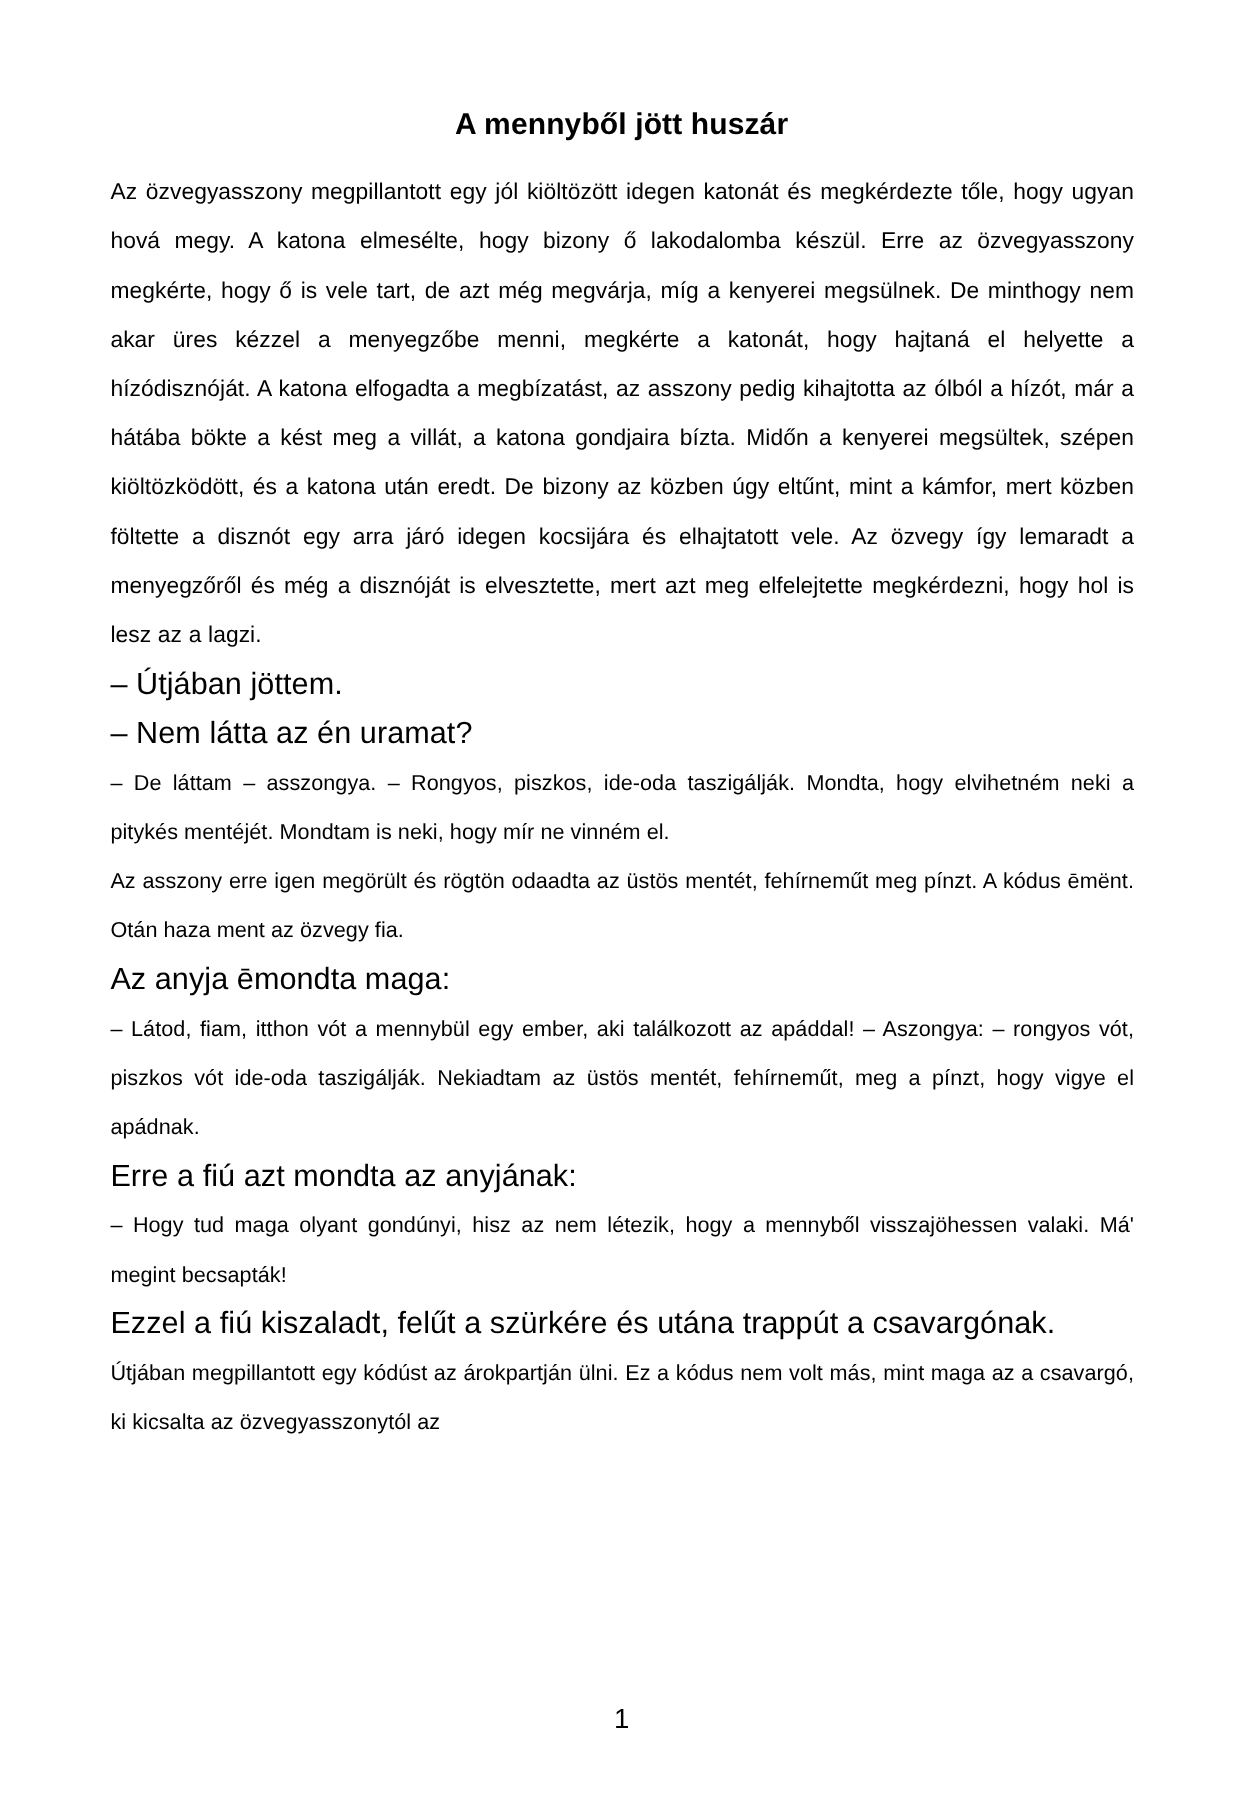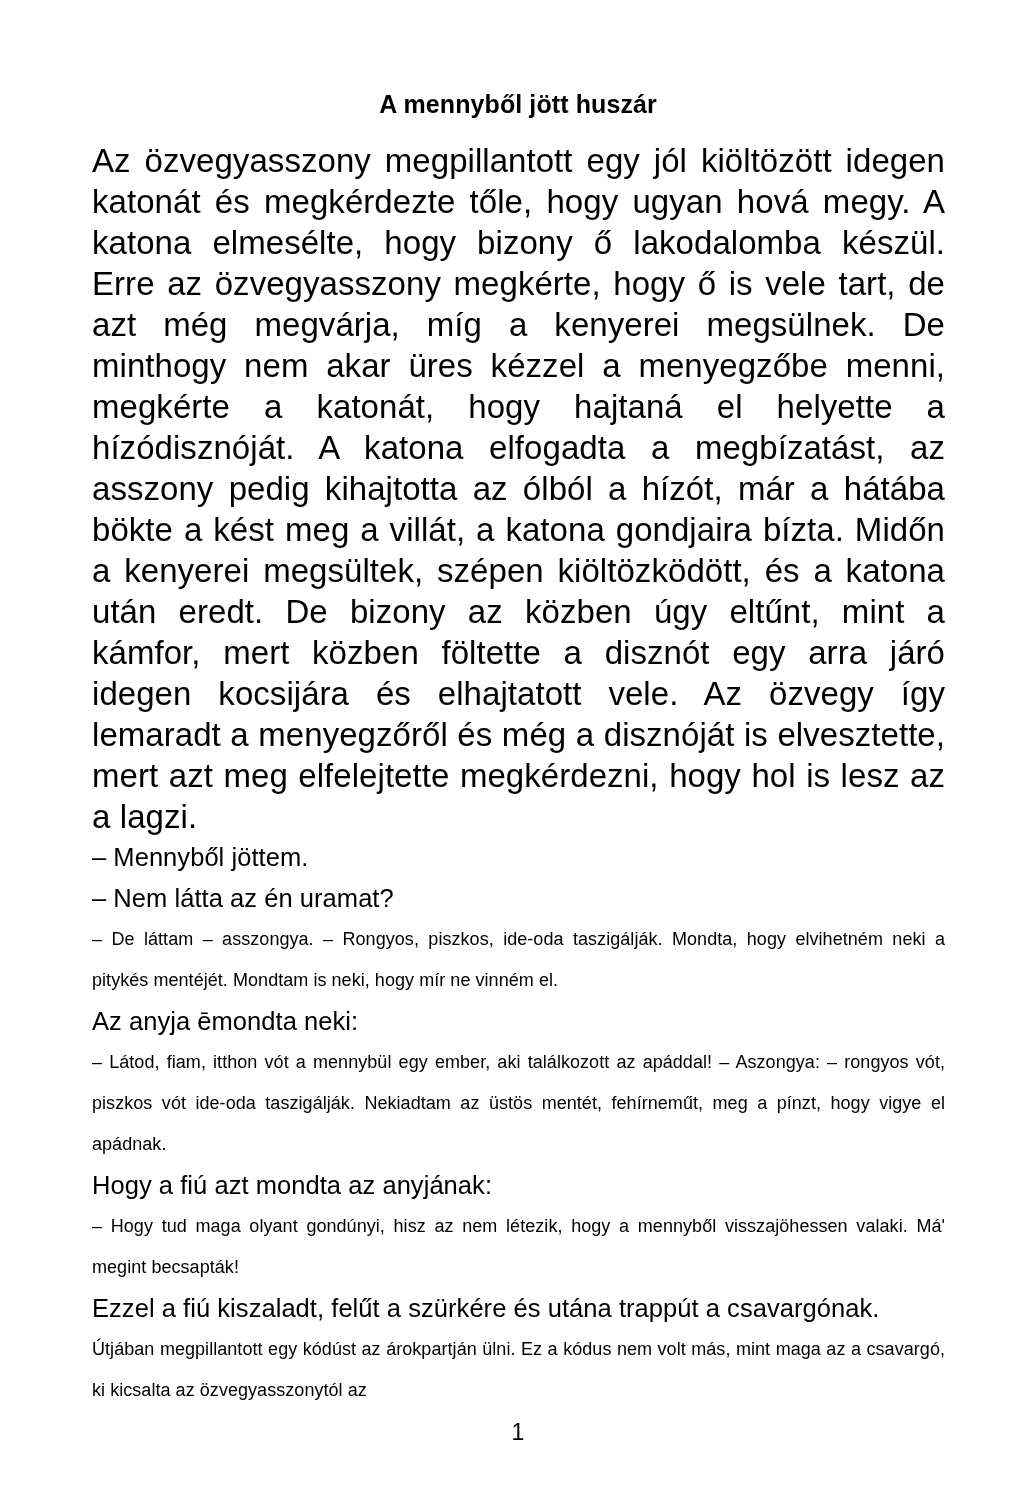--- a/index.html
+++ b/index.html
@@ -32,21 +32,21 @@
     line-height: 30px;
   }
   .body-block {
     position: absolute;
     left: 92px;
     top: 140px;
     width: 853px;
   }
   .para {
     margin: 0;
-    font-size: 33px;
+    font-size: 19px;
     line-height: 41px;
     text-align: justify;
     text-justify: inter-word;
     letter-spacing: 0.05px;
     word-spacing: 0.2px;
     -webkit-hyphens: none;
     hyphens: none;
   }
   
   .para.indent {
@@ -84,32 +84,33 @@
 
 <div class="page">
 
   <h1 class="page-title">A mennyből jött huszár</h1>
 
   <div class="body-block">
 
     <p class="para">Az özvegyasszony megpillantott egy jól kiöltözött idegen katonát és megkérdezte tőle, hogy ugyan hová megy. A katona elmesélte, hogy bizony ő lakodalomba készül. Erre az özvegyasszony megkérte, hogy ő is vele tart, de azt még megvárja, míg a kenyerei megsülnek. De minthogy nem akar üres kézzel a menyegzőbe menni, megkérte a katonát, hogy hajtaná el helyette a hízódisznóját. A katona elfogadta a megbízatást, az asszony pedig kihajtotta az ólból a hízót, már a hátába bökte a kést meg a villát, a katona gondjaira bízta. Midőn a kenyerei megsültek, szépen kiöltözködött, és a katona után eredt. De bizony az közben úgy eltűnt, mint a kámfor, mert közben föltette a disznót egy arra járó idegen kocsijára és elhajtatott vele. Az özvegy így lemaradt a menyegzőről és még a disznóját is elvesztette, mert azt meg elfelejtette megkérdezni, hogy hol is lesz az a lagzi.</p>
 
 
-    <p class="line-left">– Mennyből jöttem.</p>
+    <p class="line-left">– Útjában jöttem.</p>
 
     <p class="line-left">– Nem látta az én uramat?</p>
 
     <p class="para-tight">– De láttam – asszongya. – Rongyos, piszkos, ide-oda taszigálják. Mondta, hogy elvihetném neki a pitykés mentéjét. Mondtam is neki, hogy mír ne vinném el.</p>
 
+    <p class="para-tight">Az asszony erre igen megörült és rögtön odaadta az üstös mentét, fehírneműt meg pínzt. A kódus ēmënt. Otán haza ment az özvegy fia.</p>
 
-    <p class="line-left">Az anyja ēmondta neki:</p>
+    <p class="line-left">Az anyja ēmondta maga:</p>
 
     <p class="para-tight">– Látod, fiam, itthon vót a mennybül egy ember, aki találkozott az apáddal! – Aszongya: – rongyos vót, piszkos vót ide-oda taszigálják. Nekiadtam az üstös mentét, fehírneműt, meg a pínzt, hogy vigye el apádnak.</p>
 
-    <p class="line-left">Hogy a fiú azt mondta az anyjának:</p>
+    <p class="line-left">Erre a fiú azt mondta az anyjának:</p>
 
     <p class="para-tight">– Hogy tud maga olyant gondúnyi, hisz az nem létezik, hogy a mennyből visszajöhessen valaki. Má' megint becsapták!</p>
 
     <p class="line-left">Ezzel a fiú kiszaladt, felűt a szürkére és utána trappút a csavargónak.</p>
 
     <p class="para-tight">Útjában megpillantott egy kódúst az árokpartján ülni. Ez a kódus nem volt más, mint maga az a csavargó, ki kicsalta az özvegyasszonytól az</p>
 
   </div>
 
   <div class="page-number">1</div>

